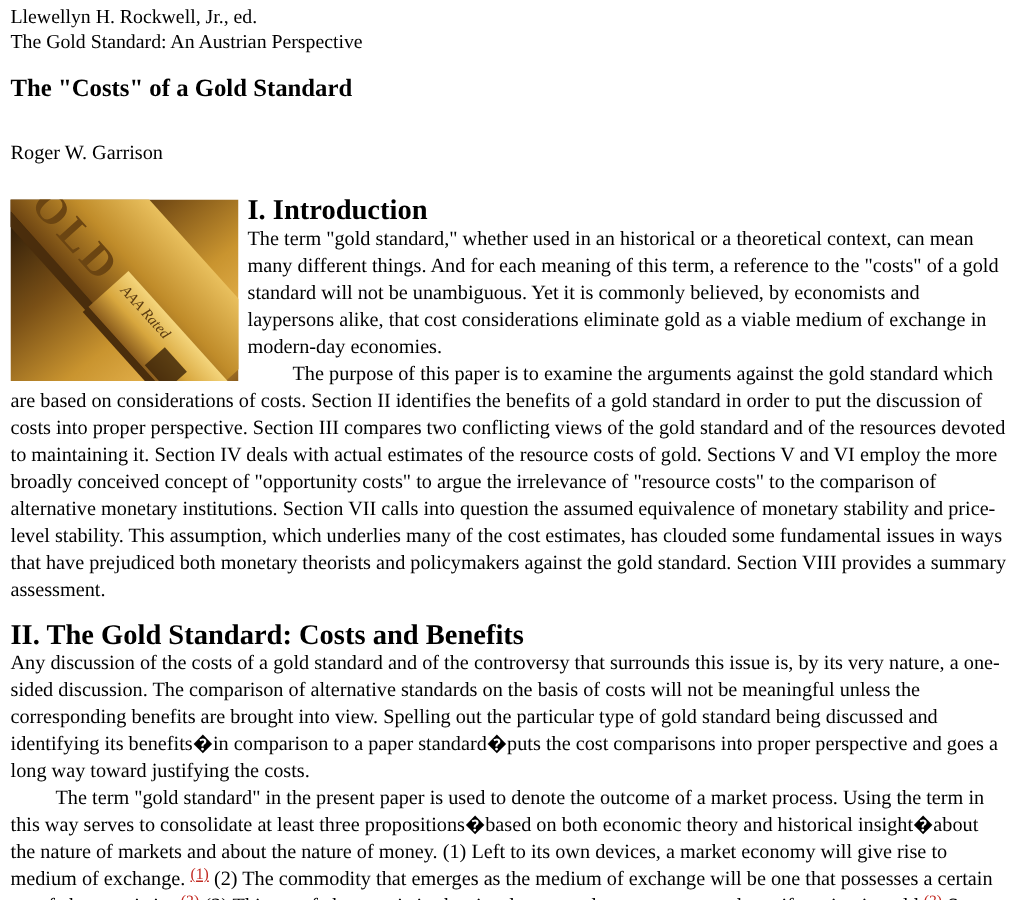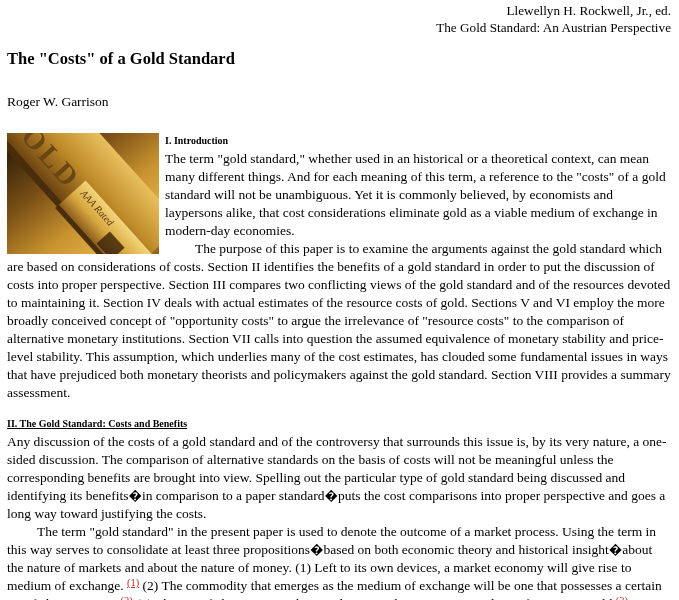--- a/index.html
+++ b/index.html
@@ -2,29 +2,29 @@
 <html><head>
 <meta charset="utf-8">
 <style>
   html,body{margin:0;padding:0;background:#fff;}
   body{
     width:679px;height:600px;overflow:hidden;
     font-family:"Liberation Serif",serif;
     font-size:13.5px;line-height:18px;color:#000;
   }
   .page{padding:3px 8px 0 7px;}
-  .citation{text-align:right;font-size:13.2px;line-height:16.5px;}
+  .citation{font-size:13.2px;line-height:16.5px;}
   .citation .it{}
   .doc-title{font-size:16.5px;line-height:20px;font-weight:bold;margin:13px 0 0 0;}
   .author{margin:24px 0 0 0;}
   .article{margin-top:21px;}
   .goldimg{float:left;width:152px;height:121px;margin:1px 6px 2px 0;}
   .goldimg svg{display:block;}
-  h2.sec{font-size:10px;line-height:18px;font-weight:bold;margin:0;}
-  h2.sec2{margin-top:13px;text-decoration:underline;}
+  h2.sec{font-size:19px;line-height:18px;font-weight:bold;margin:0;}
+  h2.sec2{margin-top:13px;}
   p{margin:0;}
   p.ind{text-indent:30px;}
   a.fn{
     color:#c22a22;text-decoration:underline;
     font-size:10.5px;line-height:0;vertical-align:4px;cursor:pointer;
   }
 </style>
 </head>
 <body>
 

